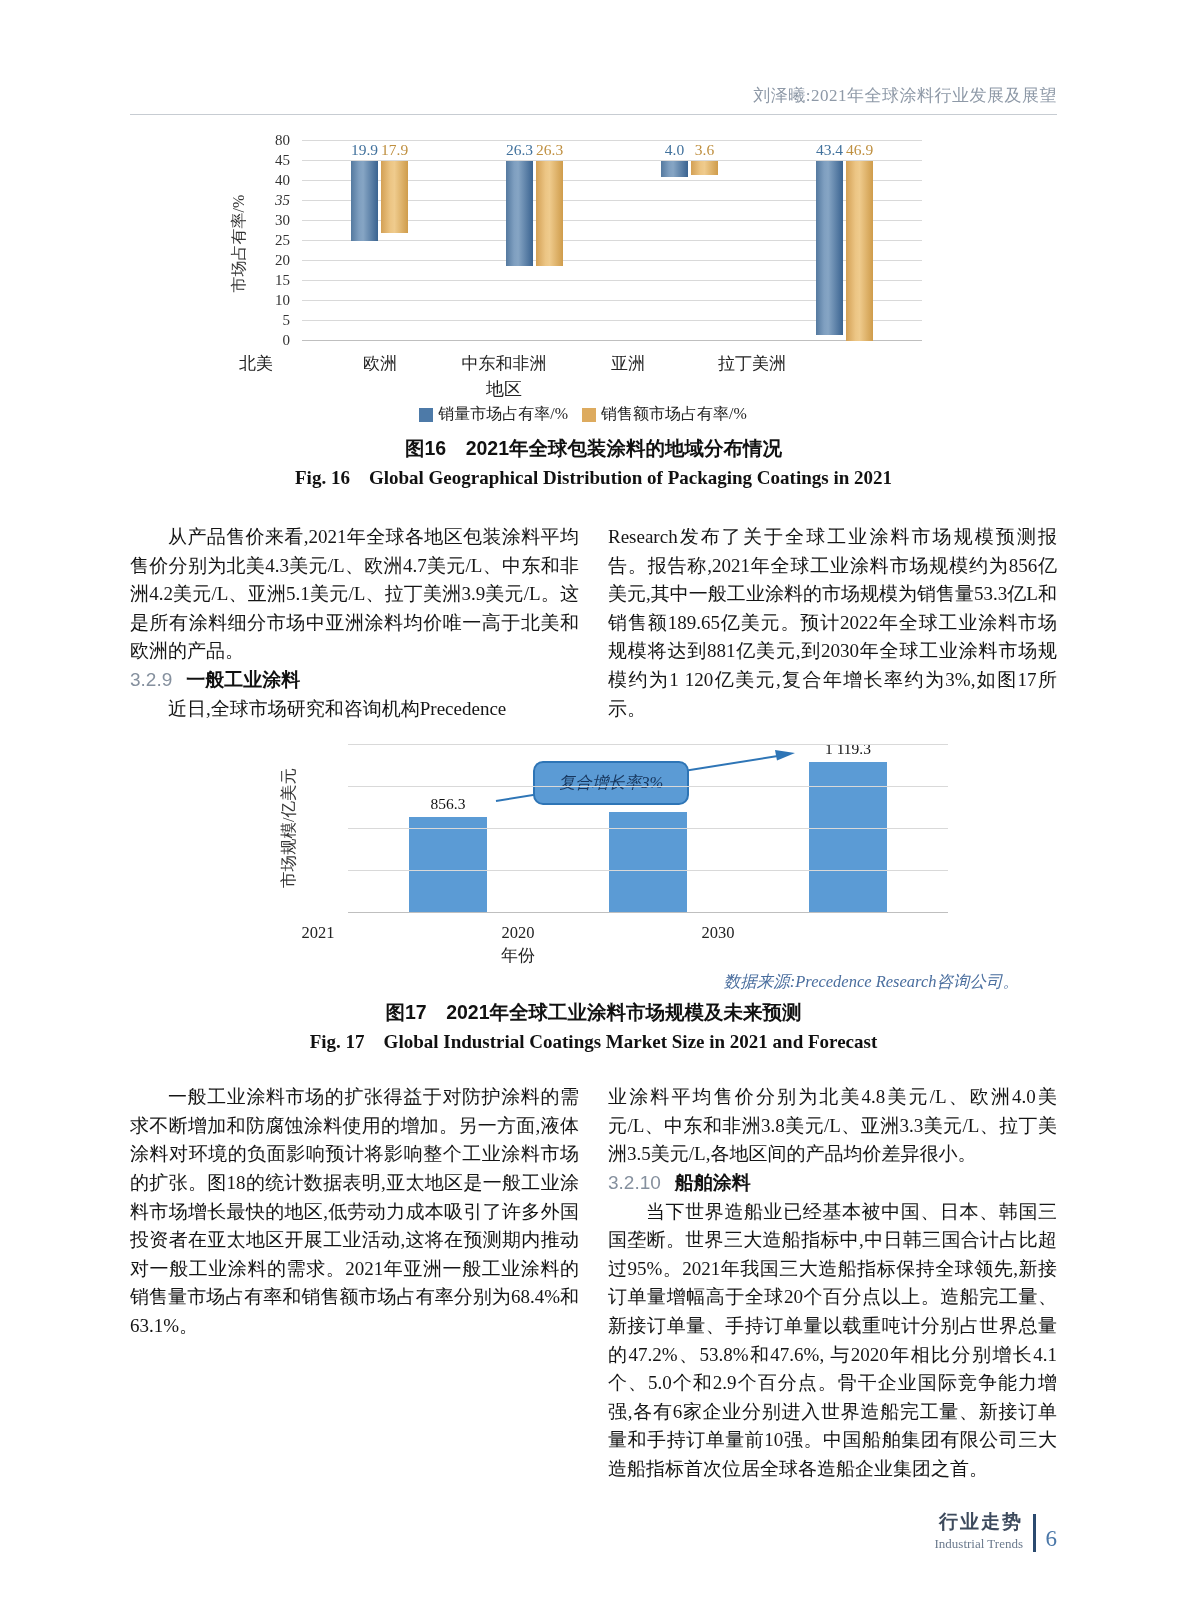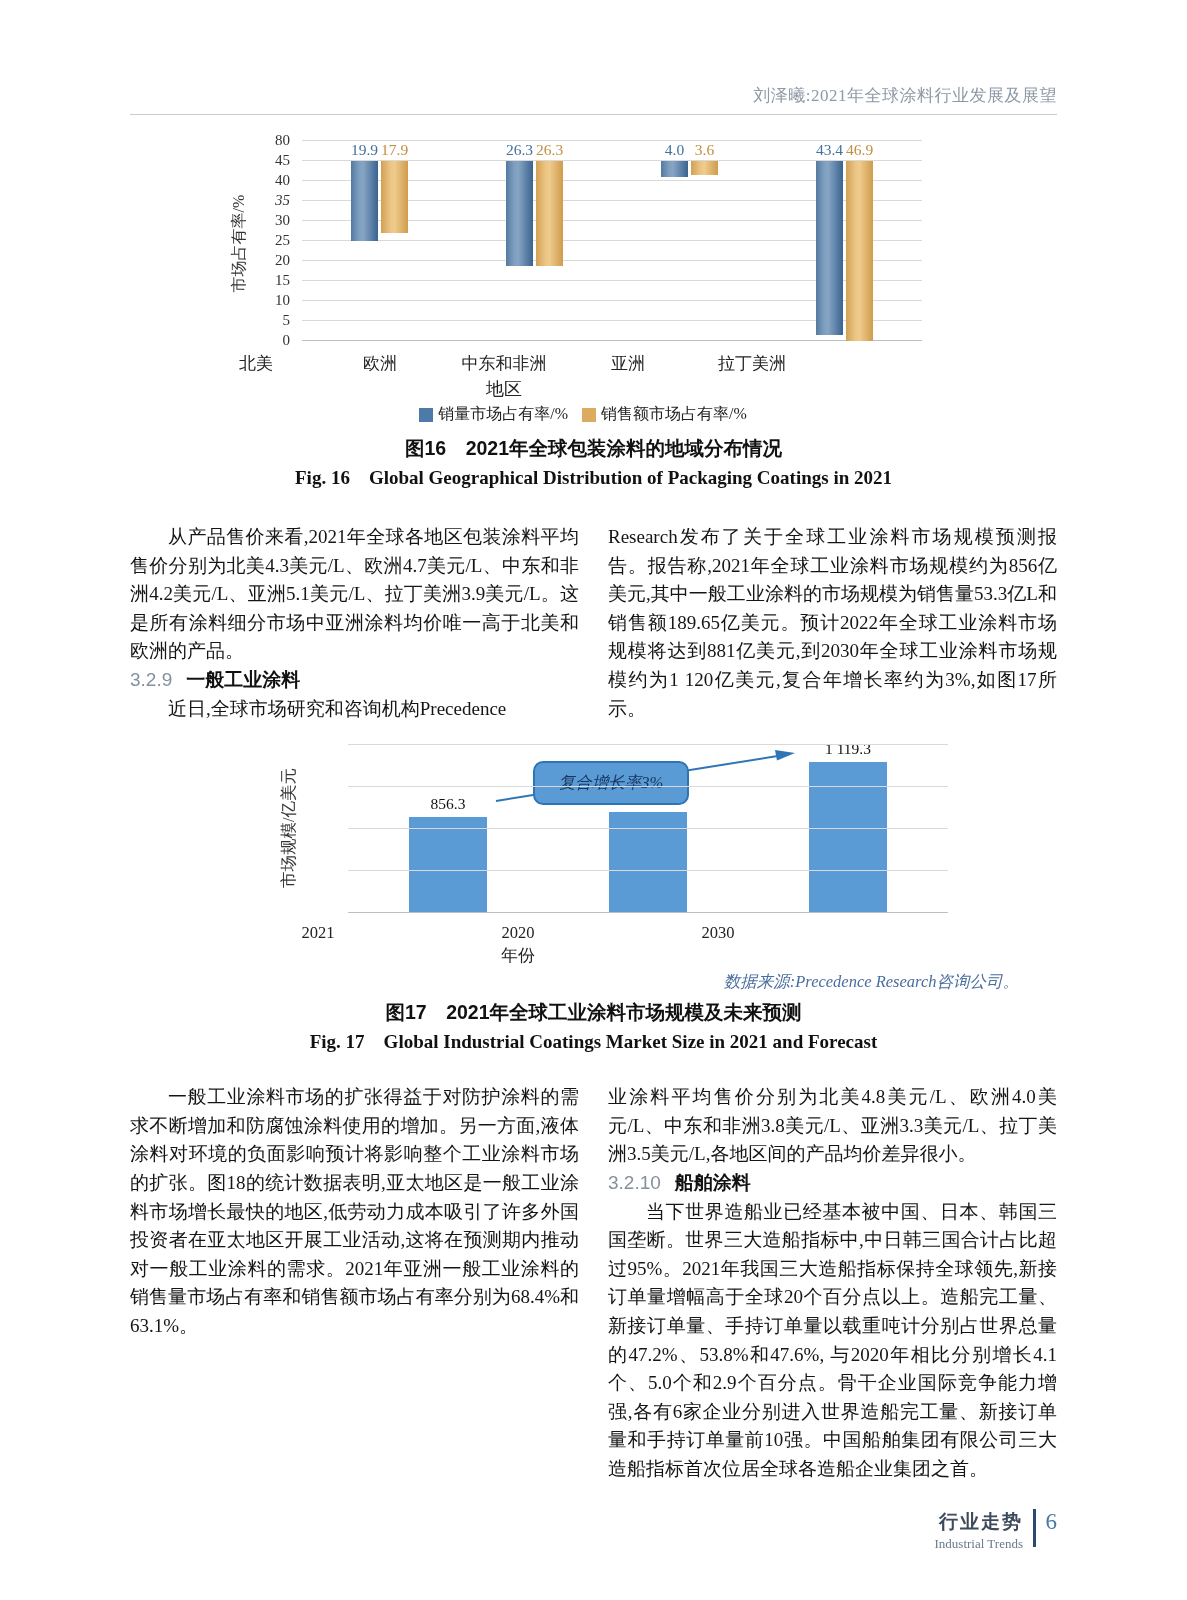--- a/index.html
+++ b/index.html
@@ -70,21 +70,21 @@
   .c2 svg.arrow{position:absolute;left:0;top:0;width:600px;height:168px;overflow:visible;}
   .anno{position:absolute;left:185px;top:16px;width:152px;height:40px;background:#5b9bd5;
         border:2px solid #2e75b6;border-radius:10px;display:flex;align-items:center;justify-content:center;
         font-size:16.5px;color:#17365d;font-style:italic;}
   .c2-xrow{display:flex;width:600px;margin-left:88px;margin-top:6px;}
   .c2-xcell{flex:1;text-align:center;font-size:16.5px;color:#222;}
   .c2-xlabel{width:600px;margin-left:88px;text-align:center;font-size:17px;margin-top:1px;color:#222;}
   .source{text-align:right;font-style:italic;color:#4a6e9e;font-size:16.5px;margin-top:4px;padding-right:38px;}
 
   
-  .footer{position:absolute;right:130px;bottom:48px;display:flex;align-items:flex-start;gap:10px;}
+  .footer{position:absolute;right:130px;bottom:48px;display:flex;align-items:flex-end;gap:10px;}
   .f-txt{text-align:right;}
   .f-zh{font-family:"Liberation Sans","DejaVu Sans",sans-serif;font-weight:bold;font-size:19px;color:#3d4a5c;letter-spacing:2px;}
   .f-en{font-size:13px;color:#6b7a8d;margin-top:1px;}
   .f-div{width:2.5px;height:38px;background:#2b4a6f;}
   .f-page{font-size:23px;color:#4a77a8;}
 </style>
 </head>
 <body>
 
 <div class="page">

